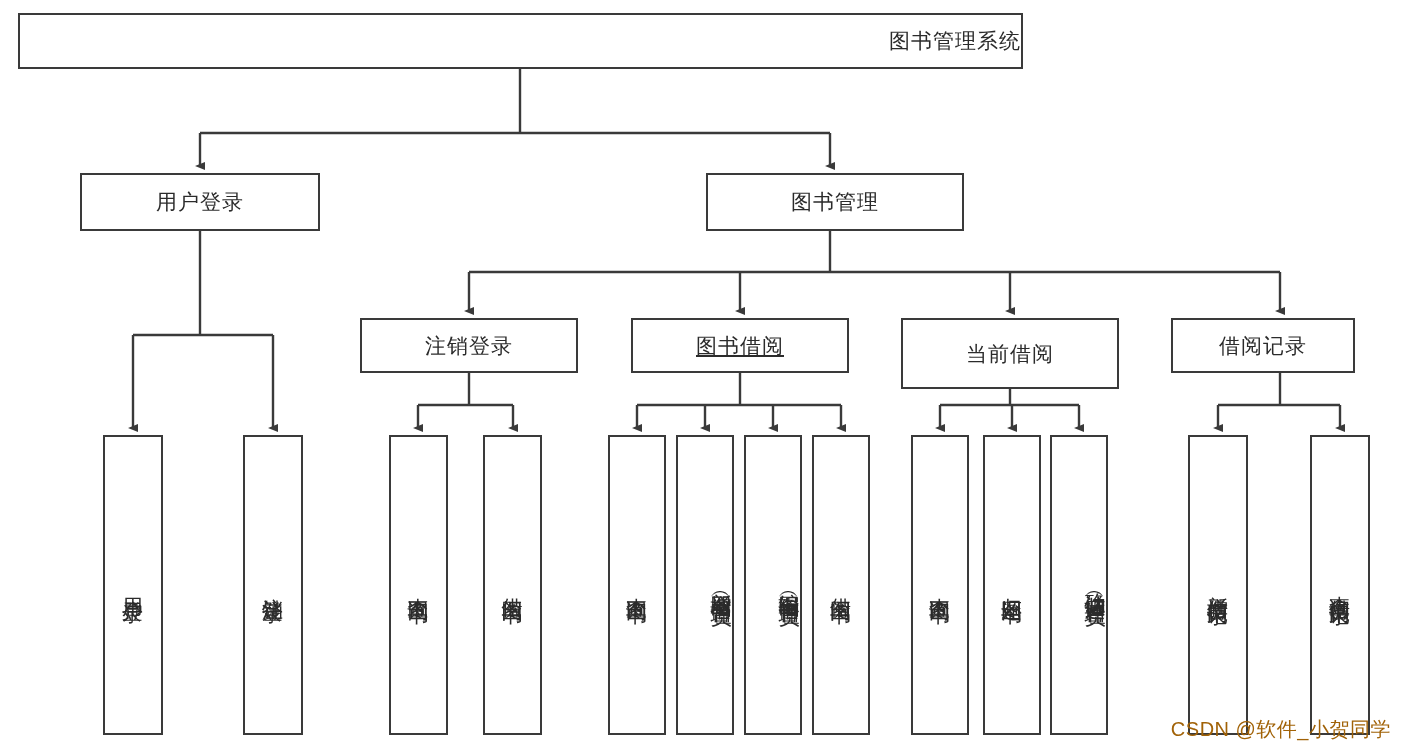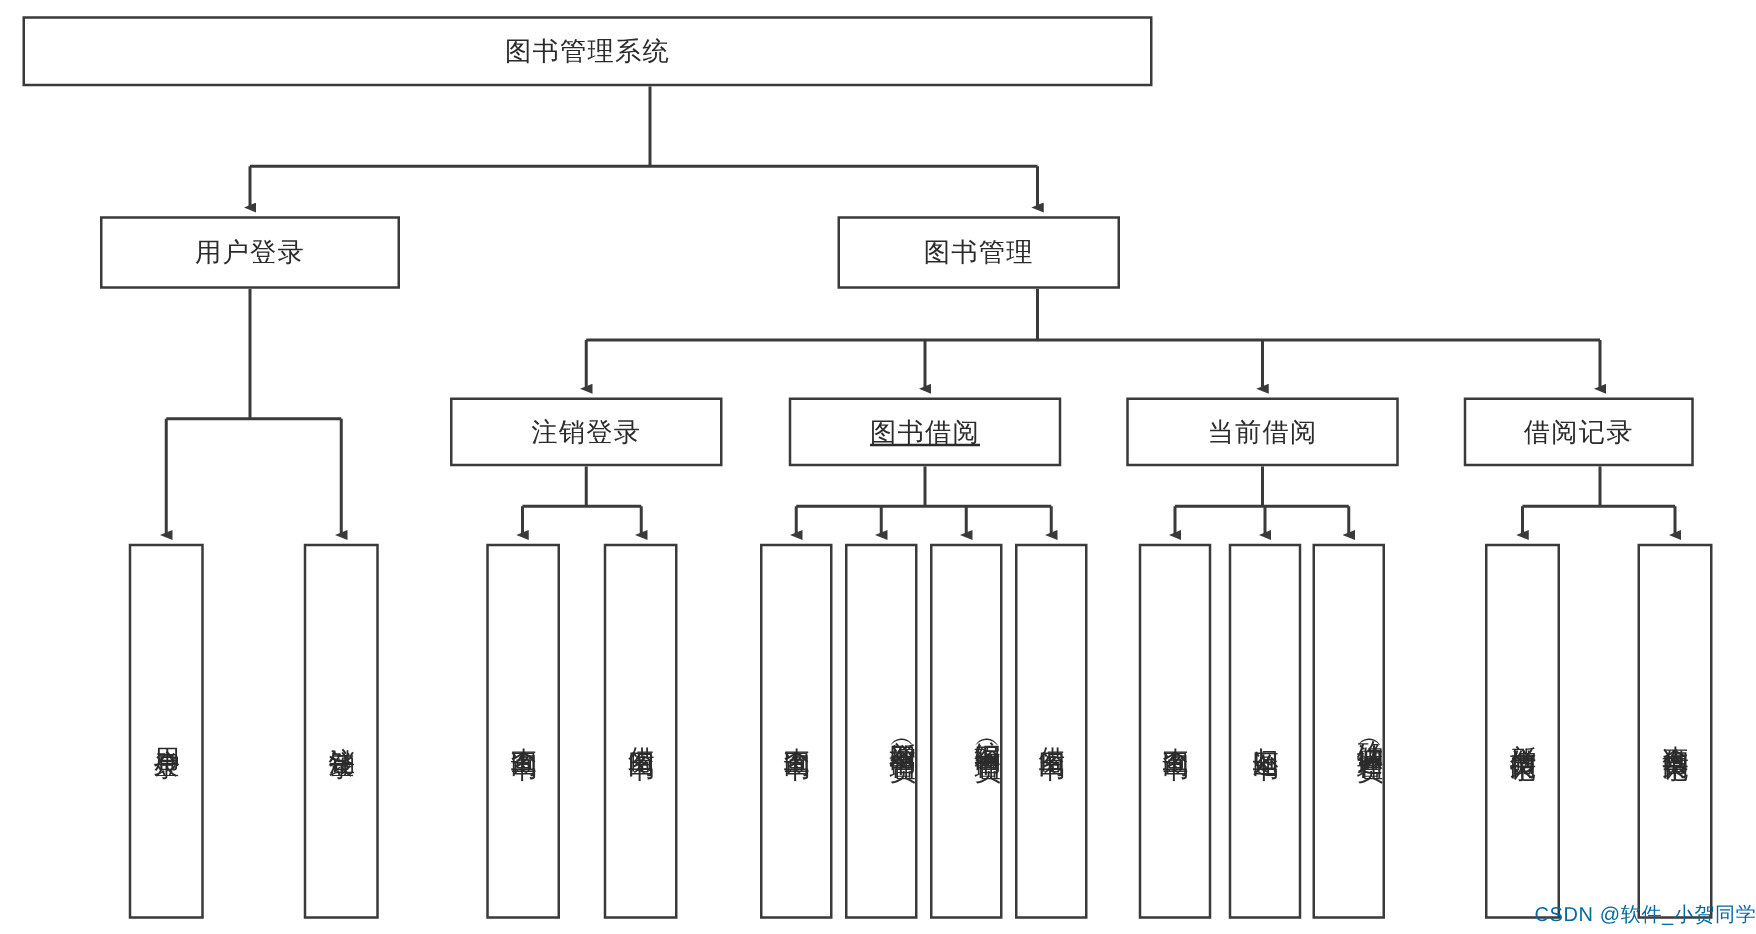--- a/index.html
+++ b/index.html
@@ -51,24 +51,24 @@
     white-space: nowrap;
   }
   .node.v.shifted {
     align-items: center;
   }
   .node-label {
     display: block;
   }
   #watermark {
     position: absolute;
-    right: 0;
+    right: 14px;
     bottom: 4px;
-    font-size: 16px;
-    color: #0369a1;
+    font-size: 20px;
+    color: #a16207;
     font-family: "Liberation Sans", "DejaVu Sans", sans-serif;
     white-space: nowrap;
     letter-spacing: 0.5px;
   }
 </style>
 </head>
 <body>
 
 <div id="canvas">
 
@@ -117,38 +117,38 @@
       <path d="M1012,405 L1012,428" marker-end="url(#arrow)"></path>
       <path d="M1079,405 L1079,428" marker-end="url(#arrow)"></path>
 
       <path d="M1280,373 L1280,405"></path>
       <path d="M1218,405 L1340,405"></path>
       <path d="M1218,405 L1218,428" marker-end="url(#arrow)"></path>
       <path d="M1340,405 L1340,428" marker-end="url(#arrow)"></path>
     </g>
   </svg>
 
-  <div class="node h" style="left:18px; top:13px; width:904px; height:56px;">
+  <div class="node h" style="left:18px; top:13px; width:1005px; height:56px;justify-content:flex-end;">
     <span class="node-label">图书管理系统</span>
   </div>
 
   <div class="node h" style="left:80px; top:173px; width:240px; height:58px;">
     <span class="node-label">用户登录</span>
   </div>
-  <div class="node h" style="left:670px; top:173px; width:226px; height:58px;">
+  <div class="node h" style="left:706px; top:173px; width:258px; height:58px;">
     <span class="node-label">图书管理</span>
   </div>
 
   <div class="node h" style="left:360px; top:318px; width:218px; height:55px;">
     <span class="node-label">注销登录</span>
   </div>
   <div class="node h" style="left:631px; top:318px; width:218px; height:55px;text-decoration:underline;">
     <span class="node-label">图书借阅</span>
   </div>
-  <div class="node h" style="left:901px; top:318px; width:218px; height:55px;">
+  <div class="node h" style="left:901px; top:318px; width:218px; height:71px;">
     <span class="node-label">当前借阅</span>
   </div>
   <div class="node h" style="left:1171px; top:318px; width:184px; height:55px;">
     <span class="node-label">借阅记录</span>
   </div>
 
   <div class="node v shifted" style="left:103px; top:435px; width:60px; height:300px;">
     <span class="node-label">用户登录</span>
   </div>
   <div class="node v shifted" style="left:243px; top:435px; width:60px; height:300px;">

